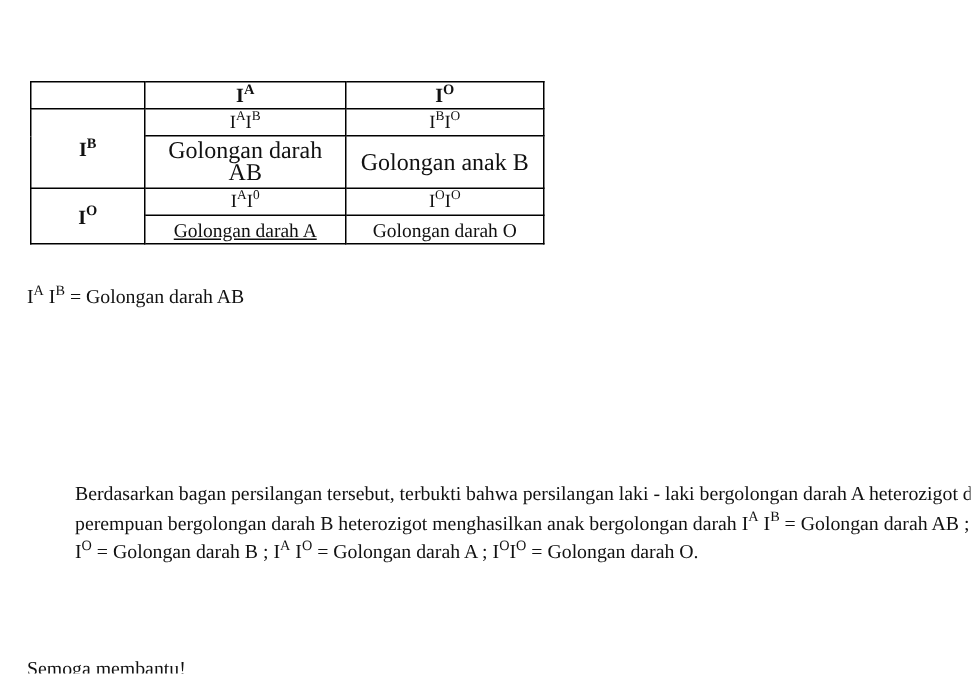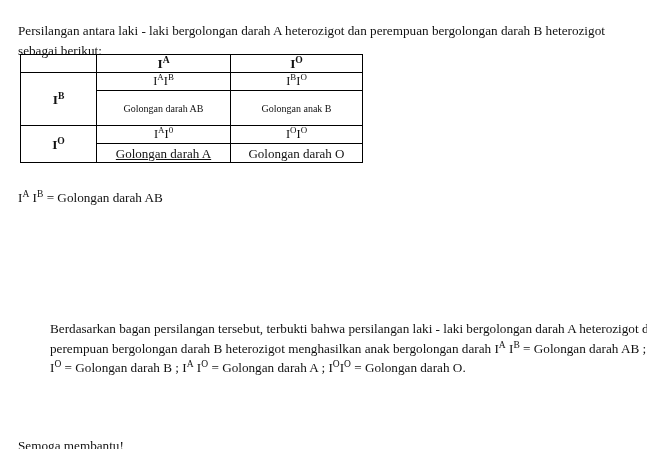--- a/index.html
+++ b/index.html
@@ -68,21 +68,21 @@
   .cell-geno {
     height: 17px;
     font-size: 12.4px;
   }
   .cell-pheno {
     height: 18px;
     font-size: 13px;
   }
   .cell-pheno-tall {
     height: 34px;
-    font-size: 10px;
+    font-size: 16px;
   }
   .rowlabel {
     font-weight: bold;
     font-size: 13.4px;
     vertical-align: top;
     padding-top: 1px;
   }
   sup {
     font-size: 0.72em;
     vertical-align: super;
@@ -121,21 +121,20 @@
     top: 424px;
     font-size: 13.2px;
     line-height: 18px;
   }
 </style>
 </head>
 <body>
 
 <div class="page">
 
-  <p class="intro">Persilangan antara laki - laki bergolongan darah A heterozigot dan perempuan bergolongan darah B heterozigot sebagai berikut:</p>
 
   <div class="table-wrap">
     <table class="punnett">
       <colgroup>
         <col class="col-a">
           <col class="col-b">
           <col class="col-c">
       </colgroup>
       <tbody>
 

